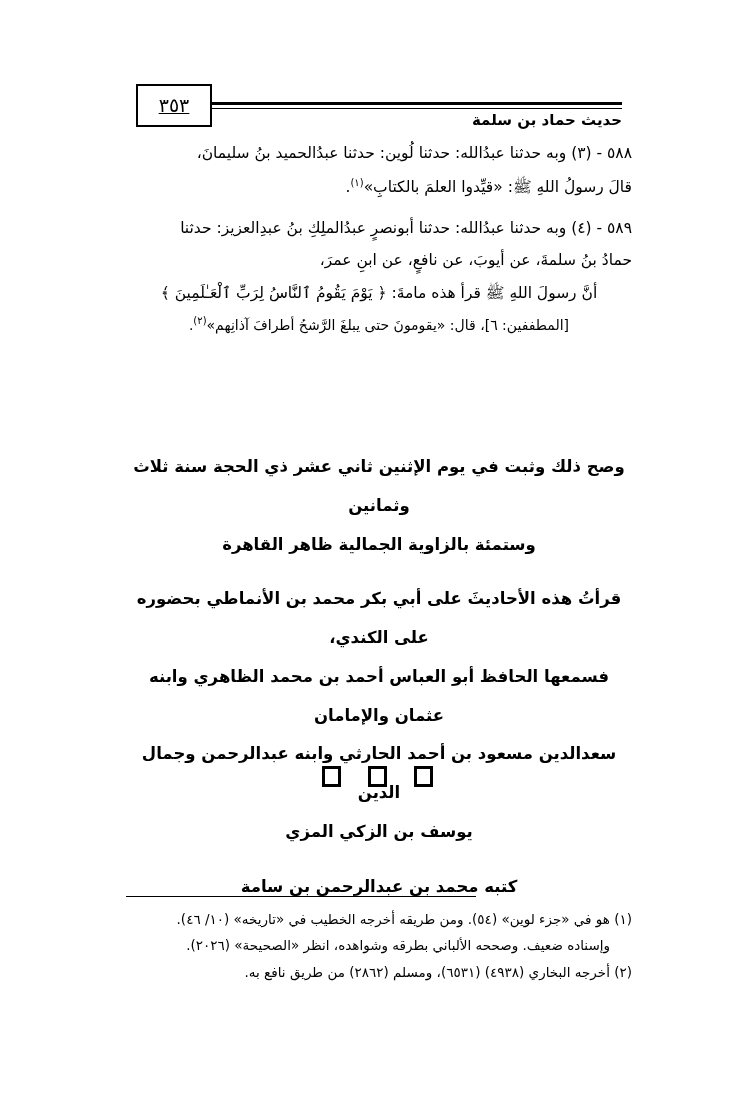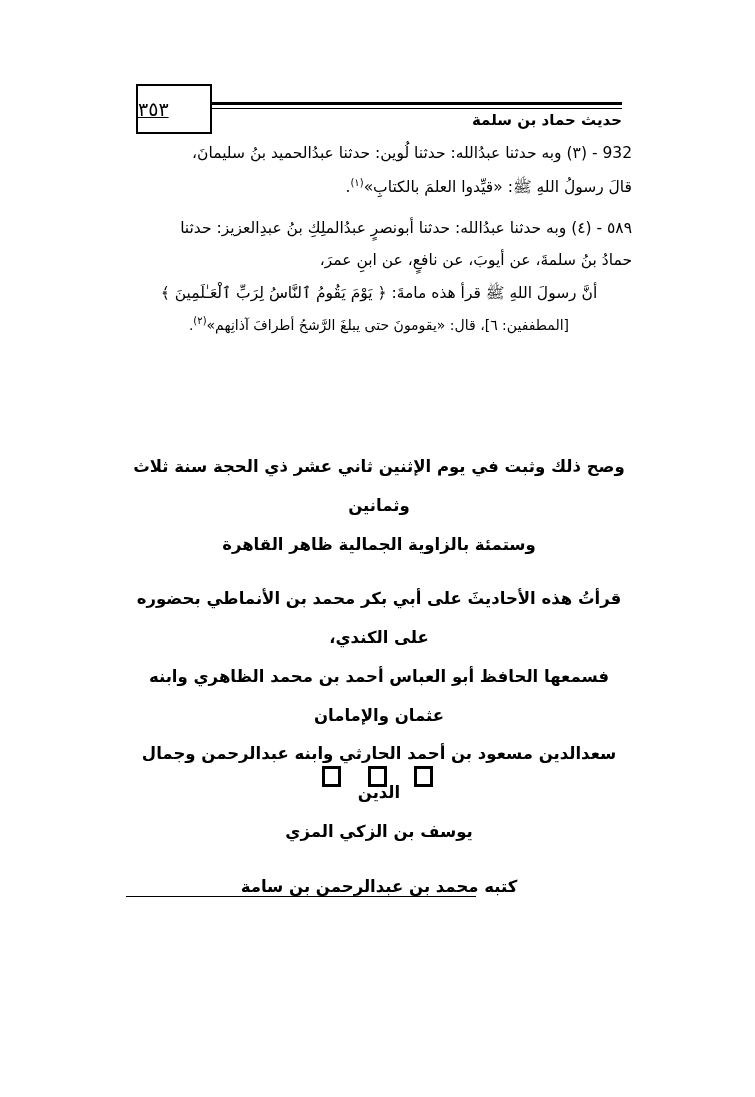--- a/index.html
+++ b/index.html
@@ -45,26 +45,26 @@
     height: 1px;
     background: #000;
     width: 100%;
     margin-top: 3px;
   }
   .page-number-box {
     position: absolute;
     left: 0;
     top: 6px;
     width: 76px;
-    height: 50px;
+    height: 43px;
     border: 2px solid #000;
     background: #fff;
     display: flex;
     align-items: center;
-    justify-content: flex-end;
+    justify-content: center;
     box-sizing: border-box;
     text-decoration: underline;
   }
   .page-number {
     font-family: "DejaVu Sans", sans-serif;
     font-size: 19px;
     letter-spacing: 1px;
     line-height: 1;
   }
   .running-title {
@@ -186,21 +186,21 @@
       <div class="rule-thin"></div>
     </div>
     <div class="page-number-box">
       <span class="page-number">٣٥٣</span>
     </div>
   </div>
 
   <div class="body">
 
     <div class="hadith-block">
-      <p class="para line-right">932 - (٣) وبه حدثنا عبدُالله: حدثنا لُوين: حدثنا عبدُالحميد بنُ سليمانَ،</p>
+      <p class="para line-right">٥٨٨ - (٣) وبه حدثنا عبدُالله: حدثنا لُوين: حدثنا عبدُالحميد بنُ سليمانَ،</p>
       <p class="saying">
         <span>قالَ رسولُ اللهِ ﷺ: «قيِّدوا العلمَ بالكتابِ»</span><span class="sup">(١)</span><span>.</span>
       </p>
     </div>
 
     <div class="hadith-block">
       <p class="para line-right">٥٨٩ - (٤) وبه حدثنا عبدُالله: حدثنا أبونصرٍ عبدُالملِكِ بنُ عبدِالعزيز: حدثنا</p>
       <p class="para line-left">حمادُ بنُ سلمةَ، عن أيوبَ، عن نافعٍ، عن ابنِ عمرَ،</p>
       <p class="quran">أنَّ رسولَ اللهِ ﷺ قرأ هذه مامةَ: ﴿ يَوْمَ يَقُومُ ٱلنَّاسُ لِرَبِّ ٱلْعَـٰلَمِينَ ﴾</p>
       <p class="quran-ref">
@@ -226,14 +226,19 @@
     </div>
   </div>
 
   <div class="ornament">
     <span class="sq"></span>
     <span class="sq"></span>
     <span class="sq"></span>
   </div>
 
   <div class="footnote-rule"></div>
+  <div class="footnotes">
+    <p class="fn-line">(١)  هو في «جزء لوين» (٥٤). ومن طريقه أخرجه الخطيب في «تاريخه» (١٠/ ٤٦).</p>
+    <p class="fn-line fn-indent">وإسناده ضعيف. وصححه الألباني بطرقه وشواهده، انظر «الصحيحة» (٢٠٢٦).</p>
+    <p class="fn-line">(٢)  أخرجه البخاري (٤٩٣٨) (٦٥٣١)، ومسلم (٢٨٦٢) من طريق نافع به.</p>
+  </div>
 
 </div>
 
 </body></html>

